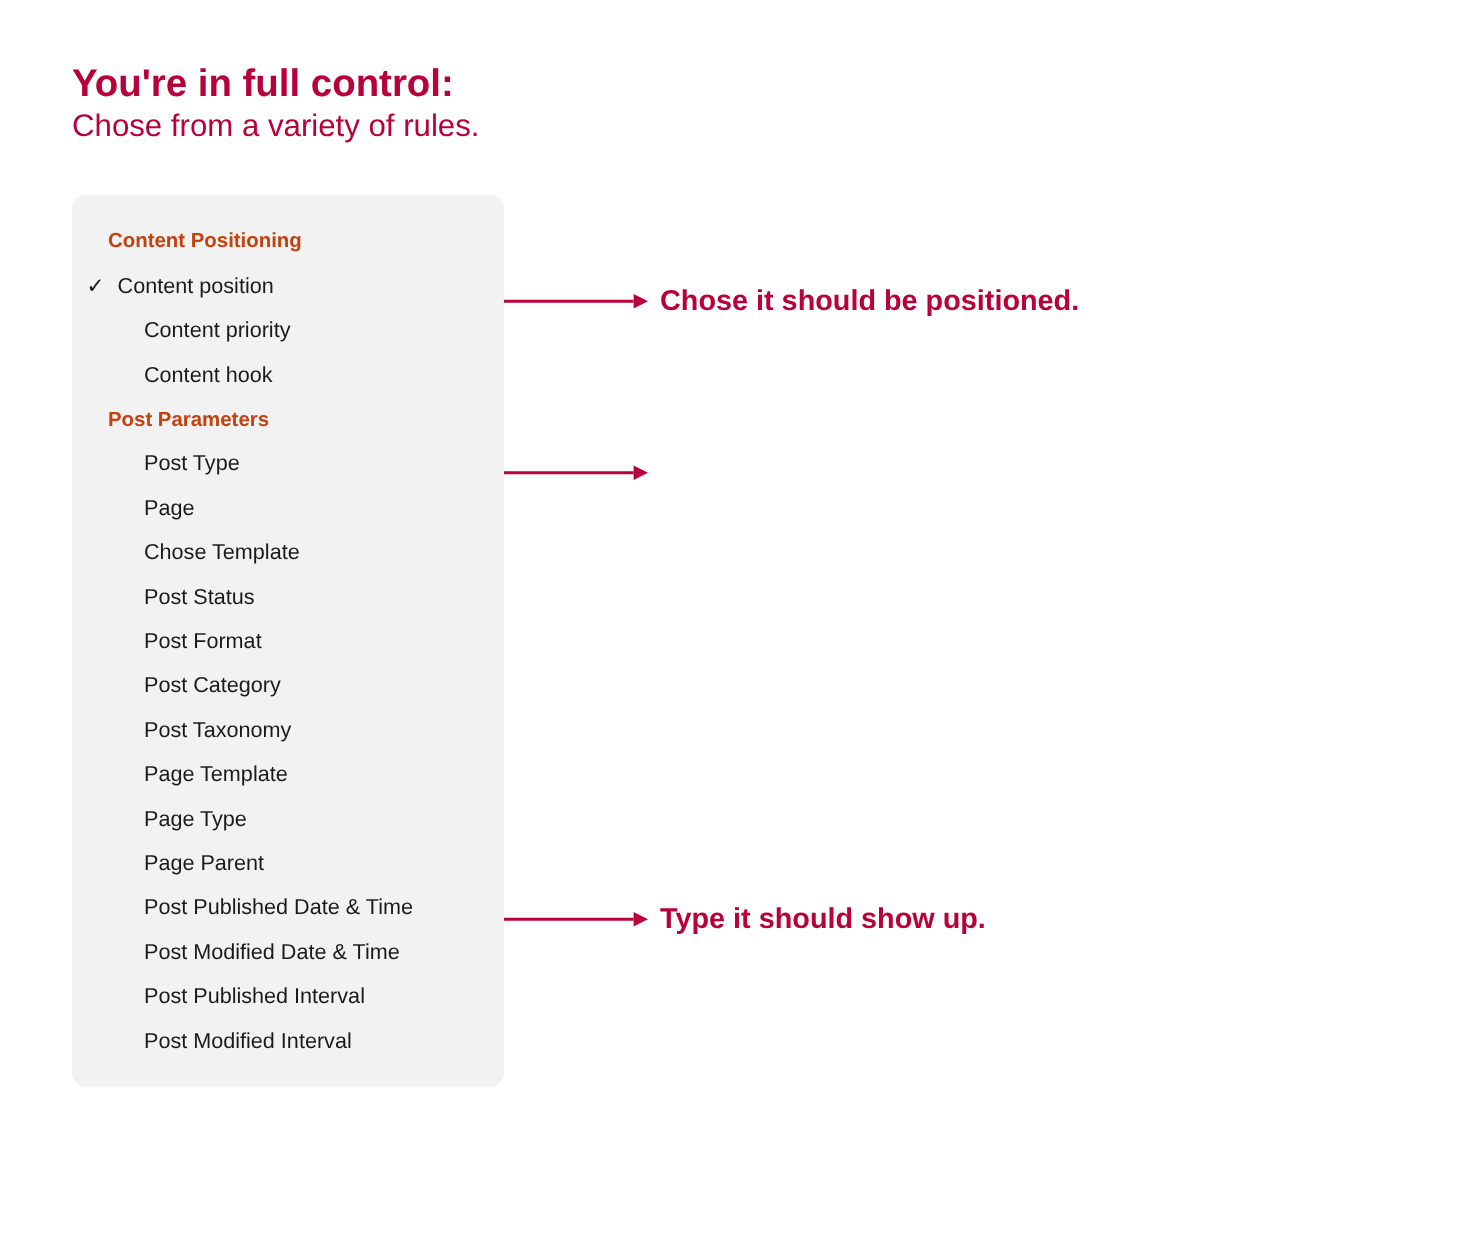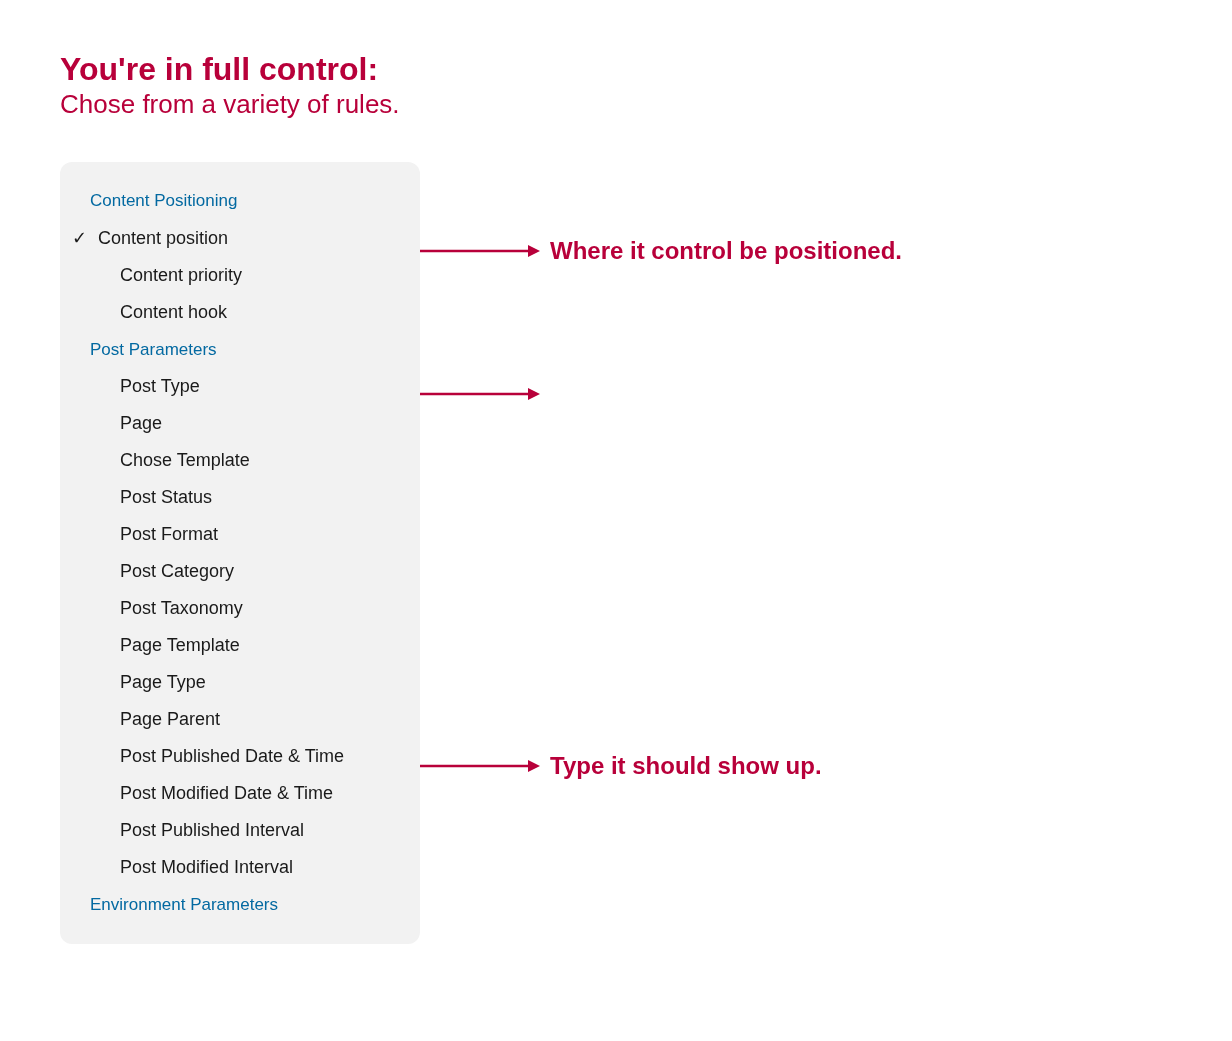--- a/index.html
+++ b/index.html
@@ -40,23 +40,23 @@
     .menu-panel {
       background: #f2f2f2;
       border-radius: 12px;
       padding: 20px 0;
       min-width: 360px;
       width: 360px;
       flex-shrink: 0;
     }
 
     .menu-section-label {
-      color: #0369a1;
+      color: #c2410c;
       font-size: 17px;
-      font-weight: 400;
+      font-weight: 700;
       padding: 6px 30px;
       line-height: 1.5;
     }
 
     .menu-item {
       display: flex;
       align-items: center;
       padding: 5px 30px 5px 30px;
       font-size: 18px;
       color: #1a1a1a;
@@ -176,31 +176,30 @@
         <span>Post Modified Date &amp; Time</span>
       </div>
       <div class="menu-item">
         <span class="no-check"></span>
         <span>Post Published Interval</span>
       </div>
       <div class="menu-item">
         <span class="no-check"></span>
         <span>Post Modified Interval</span>
       </div>
-      <div class="menu-section-label">Environment Parameters</div>
     </div>
 
   <div class="annotations-area" id="annotations-area">
 
   <div class="annotation" style="top: 75px; left: 0px;">
         <svg width="120" height="24" viewBox="0 0 120 24">
           <line x1="0" y1="12" x2="108" y2="12" stroke="#b8003a" stroke-width="2.5"></line>
           <polygon points="108,6 120,12 108,18" fill="#b8003a"></polygon>
         </svg>
-        <span class="annotation-text">Where it control be positioned.</span>
+        <span class="annotation-text">Chose it should be positioned.</span>
       </div>
       <div class="annotation" style="top: 220px; left: 0px;">
         <svg width="120" height="24" viewBox="0 0 120 24">
           <line x1="0" y1="12" x2="108" y2="12" stroke="#b8003a" stroke-width="2.5"></line>
           <polygon points="108,6 120,12 108,18" fill="#b8003a"></polygon>
         </svg>
       </div>
       <div class="annotation" style="top: 590px; left: 0px;">
         <svg width="120" height="24" viewBox="0 0 120 24">
           <line x1="0" y1="12" x2="108" y2="12" stroke="#b8003a" stroke-width="2.5"></line>

